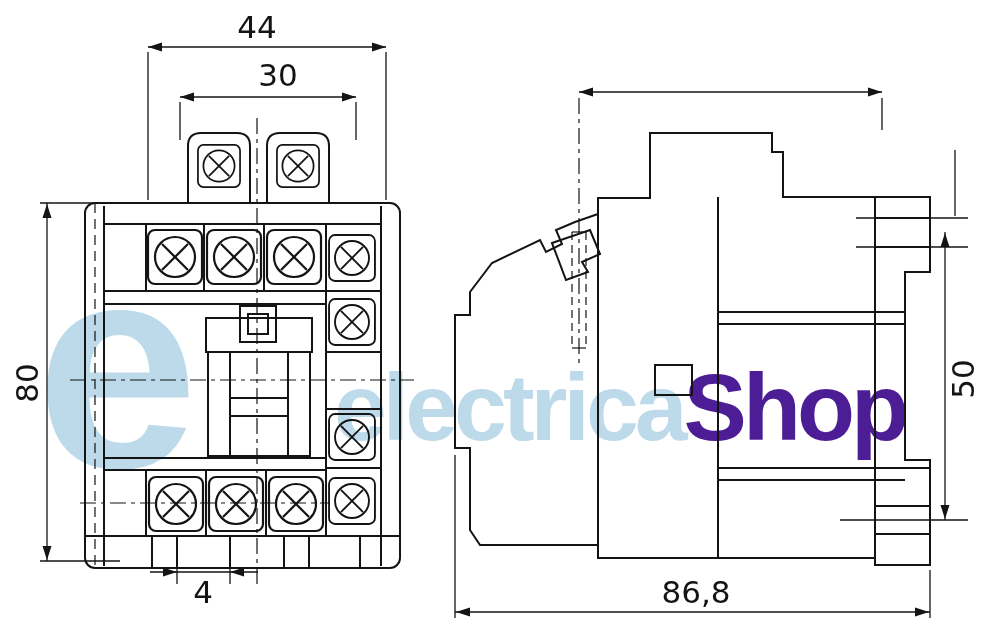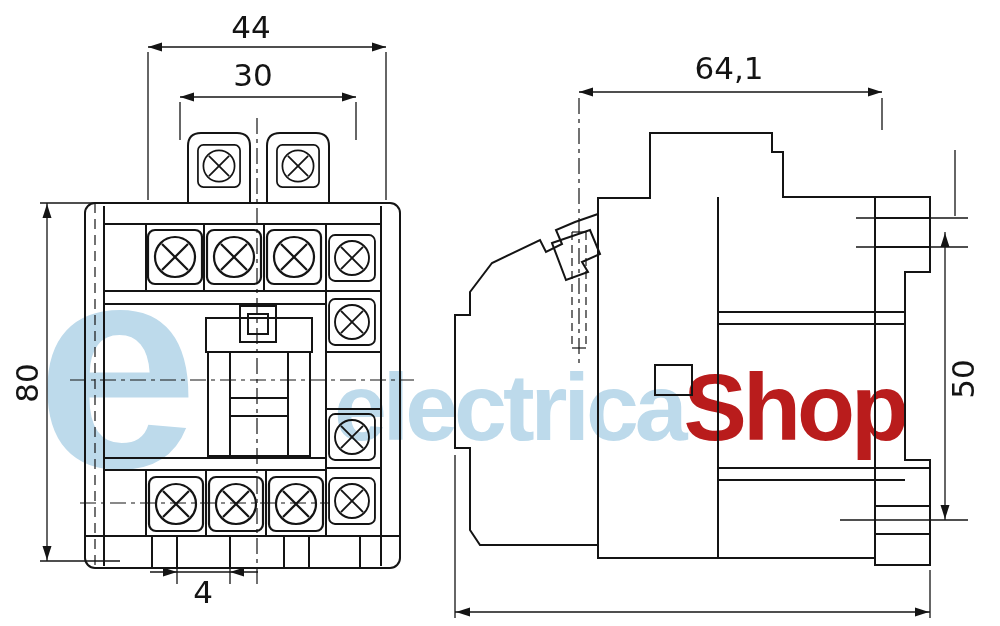--- a/index.html
+++ b/index.html
@@ -14,21 +14,21 @@
     font-size:292px; line-height:1; font-weight:bold;
     color:#bddaeb; font-family:"Liberation Sans", sans-serif;
   }
   .wm-text {
     position:absolute; left:334px; top:360px;
     font-size:95px; font-weight:bold; letter-spacing:-4px;
     line-height:1; white-space:nowrap;
     font-family:"Liberation Sans", sans-serif;
   }
   .wm-primary { color:#bddaeb; }
-  .wm-secondary { color:#b91c1c; }
+  .wm-secondary { color:#4c1d95; }
 
   svg.drawing { position:absolute; left:0; top:0; z-index:1; }
 
   
   .dim {
     position:absolute; z-index:2;
     font-family:"DejaVu Sans", sans-serif;
     font-size:31px; line-height:38px; color:#141414;
     text-align:center; white-space:nowrap;
   }
@@ -182,20 +182,20 @@
       <path d="M945,519 l-4.5,-14 h9 z" stroke="none"></path>
 
       <line x1="455" y1="612" x2="930" y2="612"></line>
       <line x1="455" y1="455" x2="455" y2="618"></line>
       <line x1="930" y1="570" x2="930" y2="618"></line>
       <path d="M456,612 l14,-4.5 v9 z" stroke="none"></path>
       <path d="M929,612 l-14,-4.5 v9 z" stroke="none"></path>
     </g>
   </svg>
 
-  <span class="dim" style="left:219px; top:8px;  width:64px">44</span>
-  <span class="dim" style="left:221px; top:56px; width:64px">30</span>
+  <span class="dim" style="left:225px; top:8px;  width:64px">44</span>
+  <span class="dim" style="left:246px; top:56px; width:64px">30</span>
   <span class="dim rot" style="left:-3px; top:364px; width:60px">80</span>
   <span class="dim" style="left:171px; top:573px; width:64px">4</span>
-  <span class="dim" style="left:679px; top:49px; width:100px">64,1</span>
   <span class="dim rot" style="left:933px; top:360px; width:60px">50</span>
+  <span class="dim" style="left:646px; top:573px; width:100px">86,8</span>
 
 </div>
 
 </body></html>

